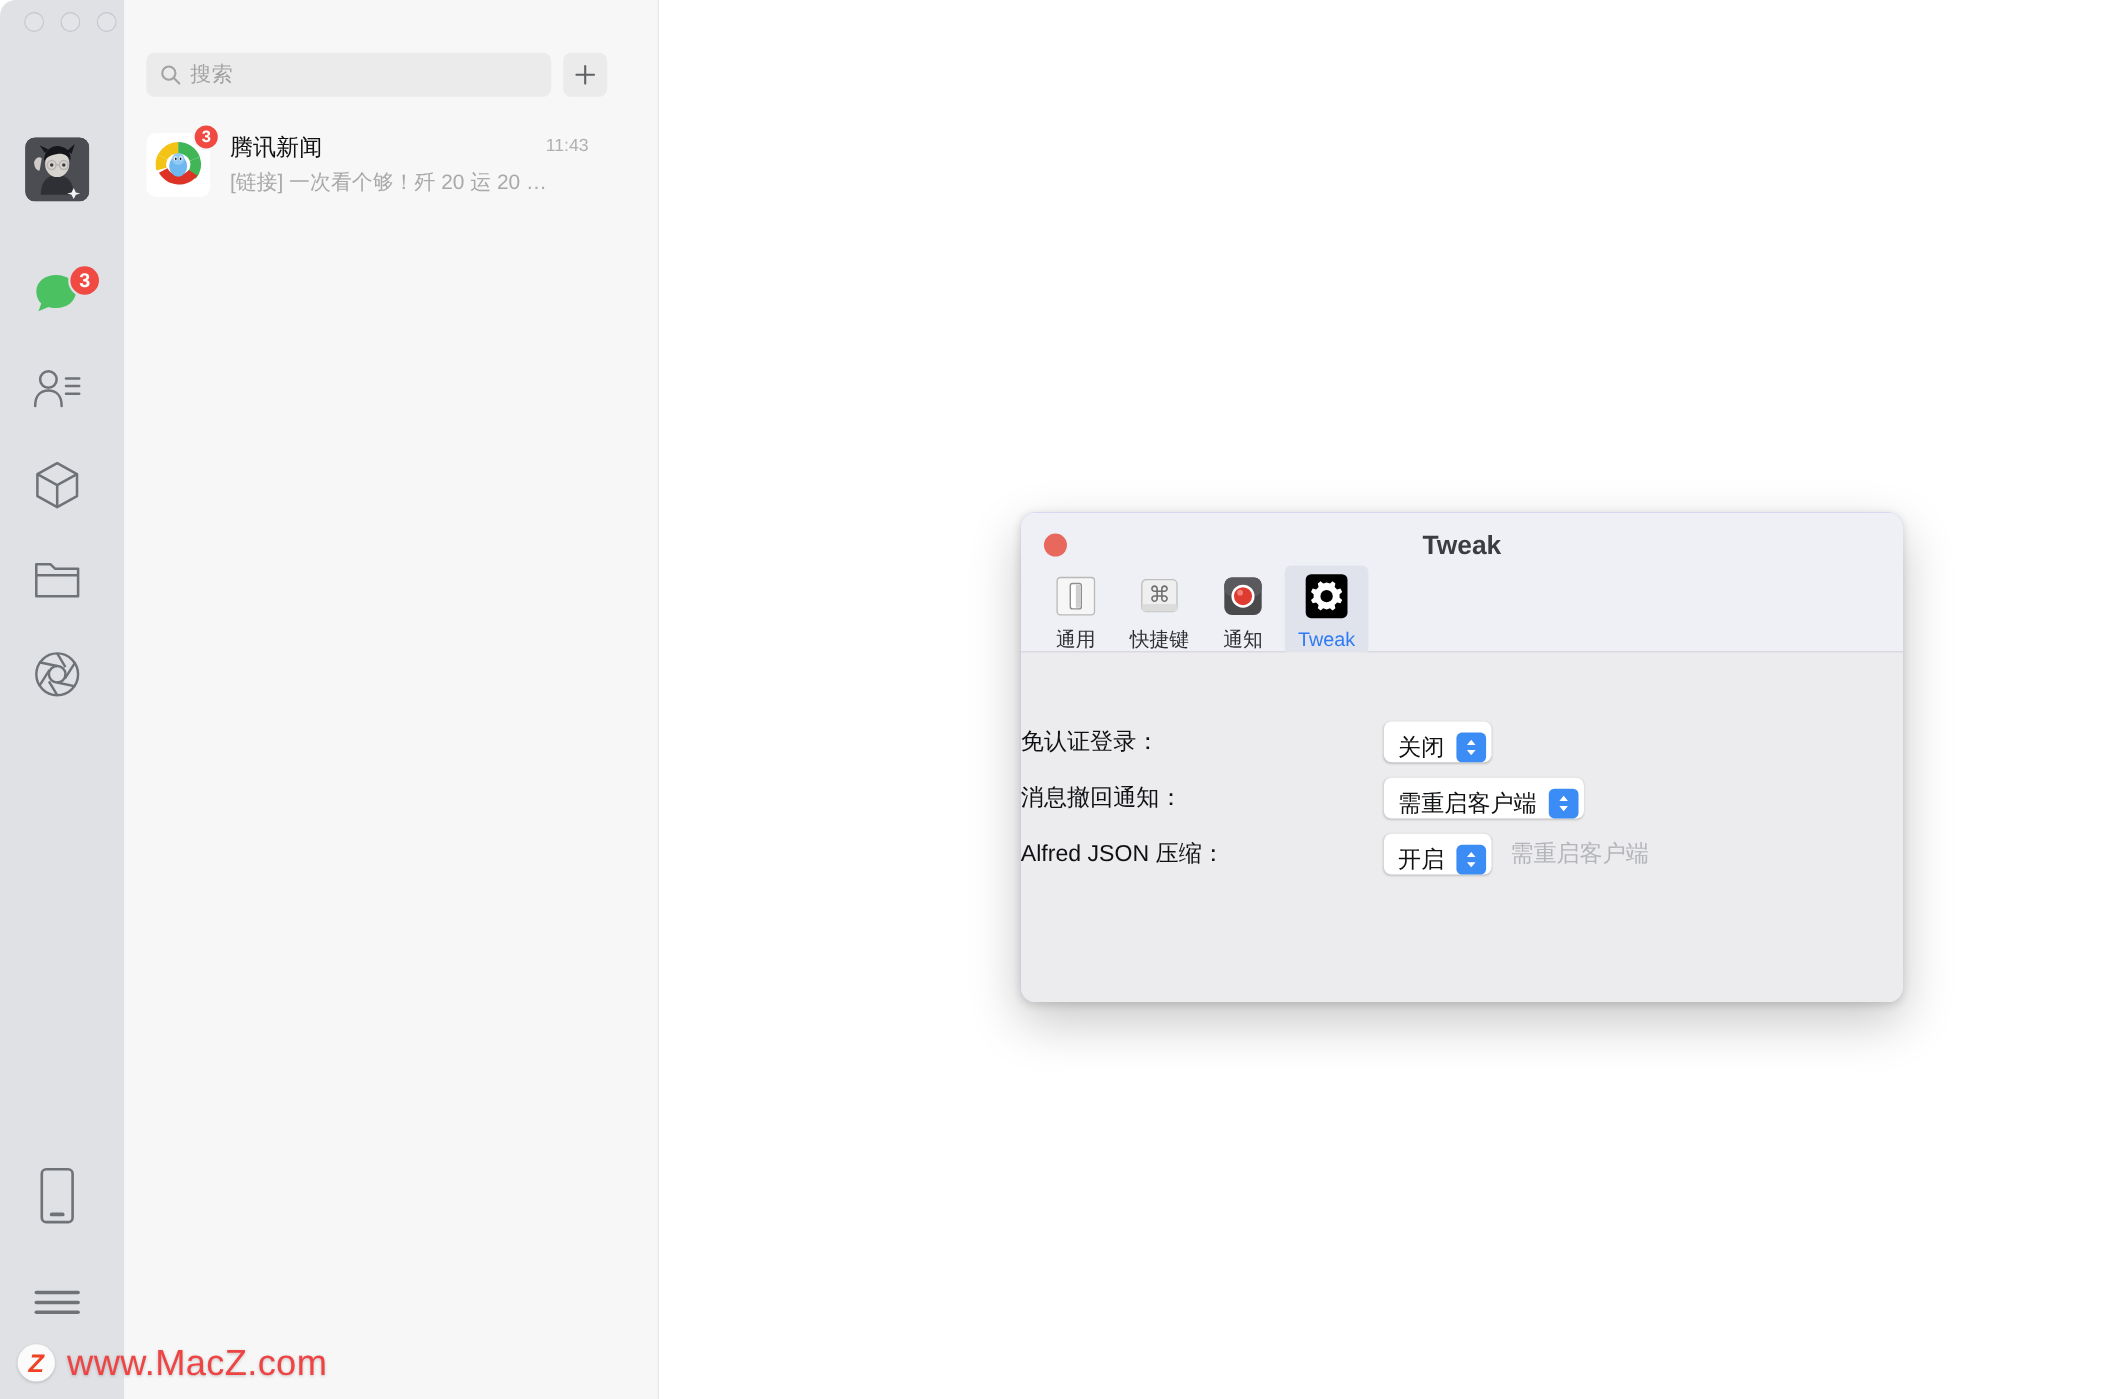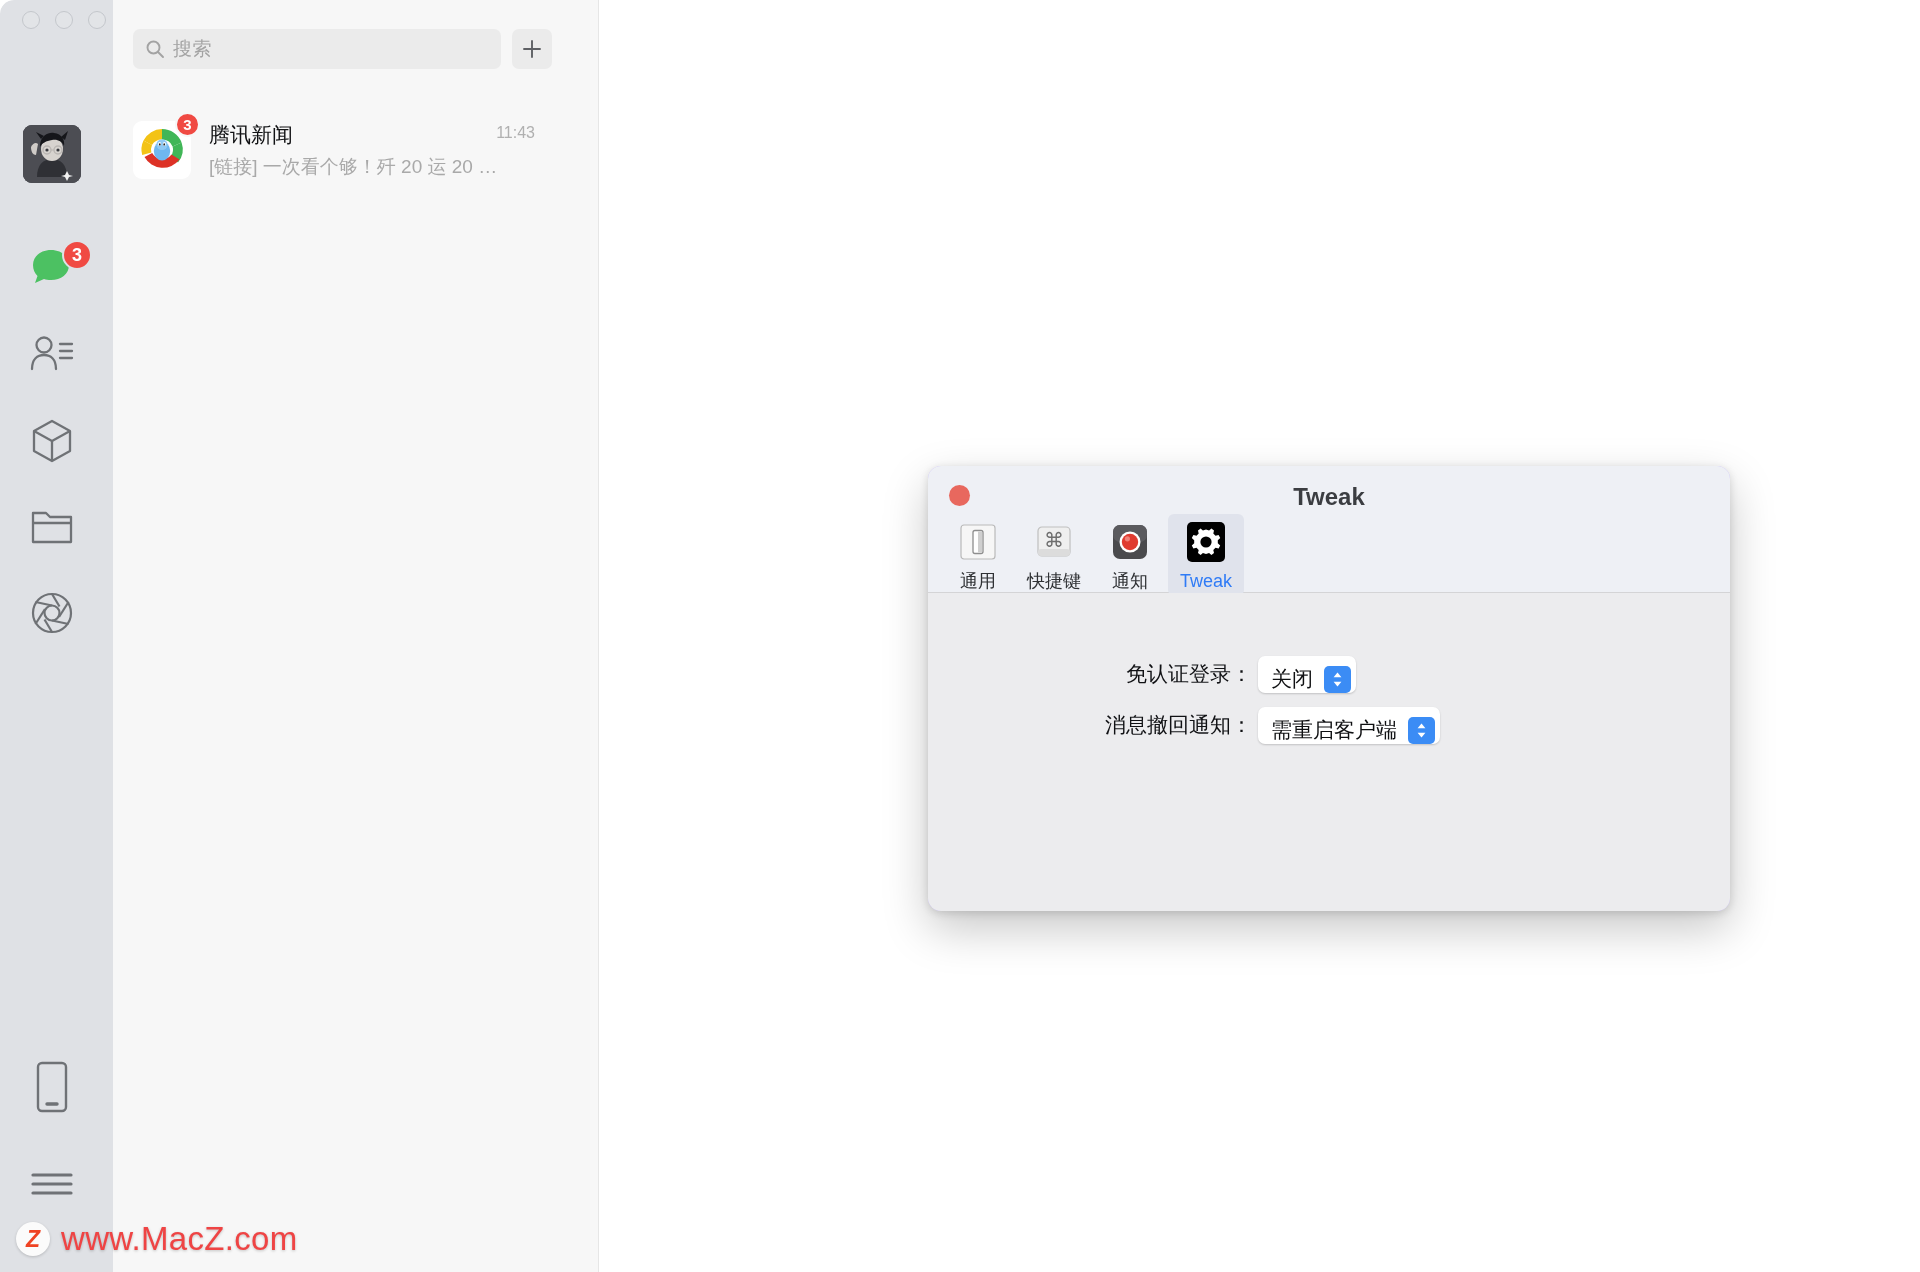--- a/index.html
+++ b/index.html
@@ -107,21 +107,21 @@
     width: 486px;
     height: 1272px;
     background: #f7f7f7;
     border-right: 1px solid #e6e6e6;
     box-sizing: border-box;
   }
 
   .search-row {
     position: absolute;
     left: 20px;
-    top: 29px;
+    top: 48px;
     display: flex;
     align-items: center;
     gap: 11px;
   }
   .search-box {
     width: 368px;
     height: 40px;
     background: #ebebeb;
     border-radius: 7px;
     display: flex;
@@ -317,21 +317,20 @@
   .pref-row {
     position: absolute;
     left: 0;
     width: 802px;
     height: 50px;
     display: flex;
     align-items: center;
   }
   .pref-label {
     width: 330px;
-    text-align: right;
     font-size: 21px;
     color: #101114;
     padding-right: 6px;
     box-sizing: border-box;
     white-space: nowrap;
   }
   .popup-btn {
     height: 37px;
     background: #ffffff;
     border-radius: 7px;
@@ -588,17 +587,30 @@
           <span class="popup-value">需重启客户端</span>
           <span class="popup-stepper">
             <svg width="13" height="17" viewBox="0 0 13 17" fill="#ffffff">
               <path d="M6.5 1.5 L10.4 6.2 L2.6 6.2 Z"></path>
               <path d="M6.5 15.5 L10.4 10.8 L2.6 10.8 Z"></path>
             </svg>
           </span>
         </div>
       </div>
 
+      <div class="pref-row" style="top:158px">
+        <div class="pref-label">Alfred JSON 压缩：</div>
+        <div class="popup-btn">
+          <span class="popup-value">开启</span>
+          <span class="popup-stepper">
+            <svg width="13" height="17" viewBox="0 0 13 17" fill="#ffffff">
+              <path d="M6.5 1.5 L10.4 6.2 L2.6 6.2 Z"></path>
+              <path d="M6.5 15.5 L10.4 10.8 L2.6 10.8 Z"></path>
+            </svg>
+          </span>
+        </div>
+        <div class="pref-hint hint-gray">需重启客户端</div>
+      </div>
 
     </div>
   </div>
 
 </div>
 
 </body></html>

